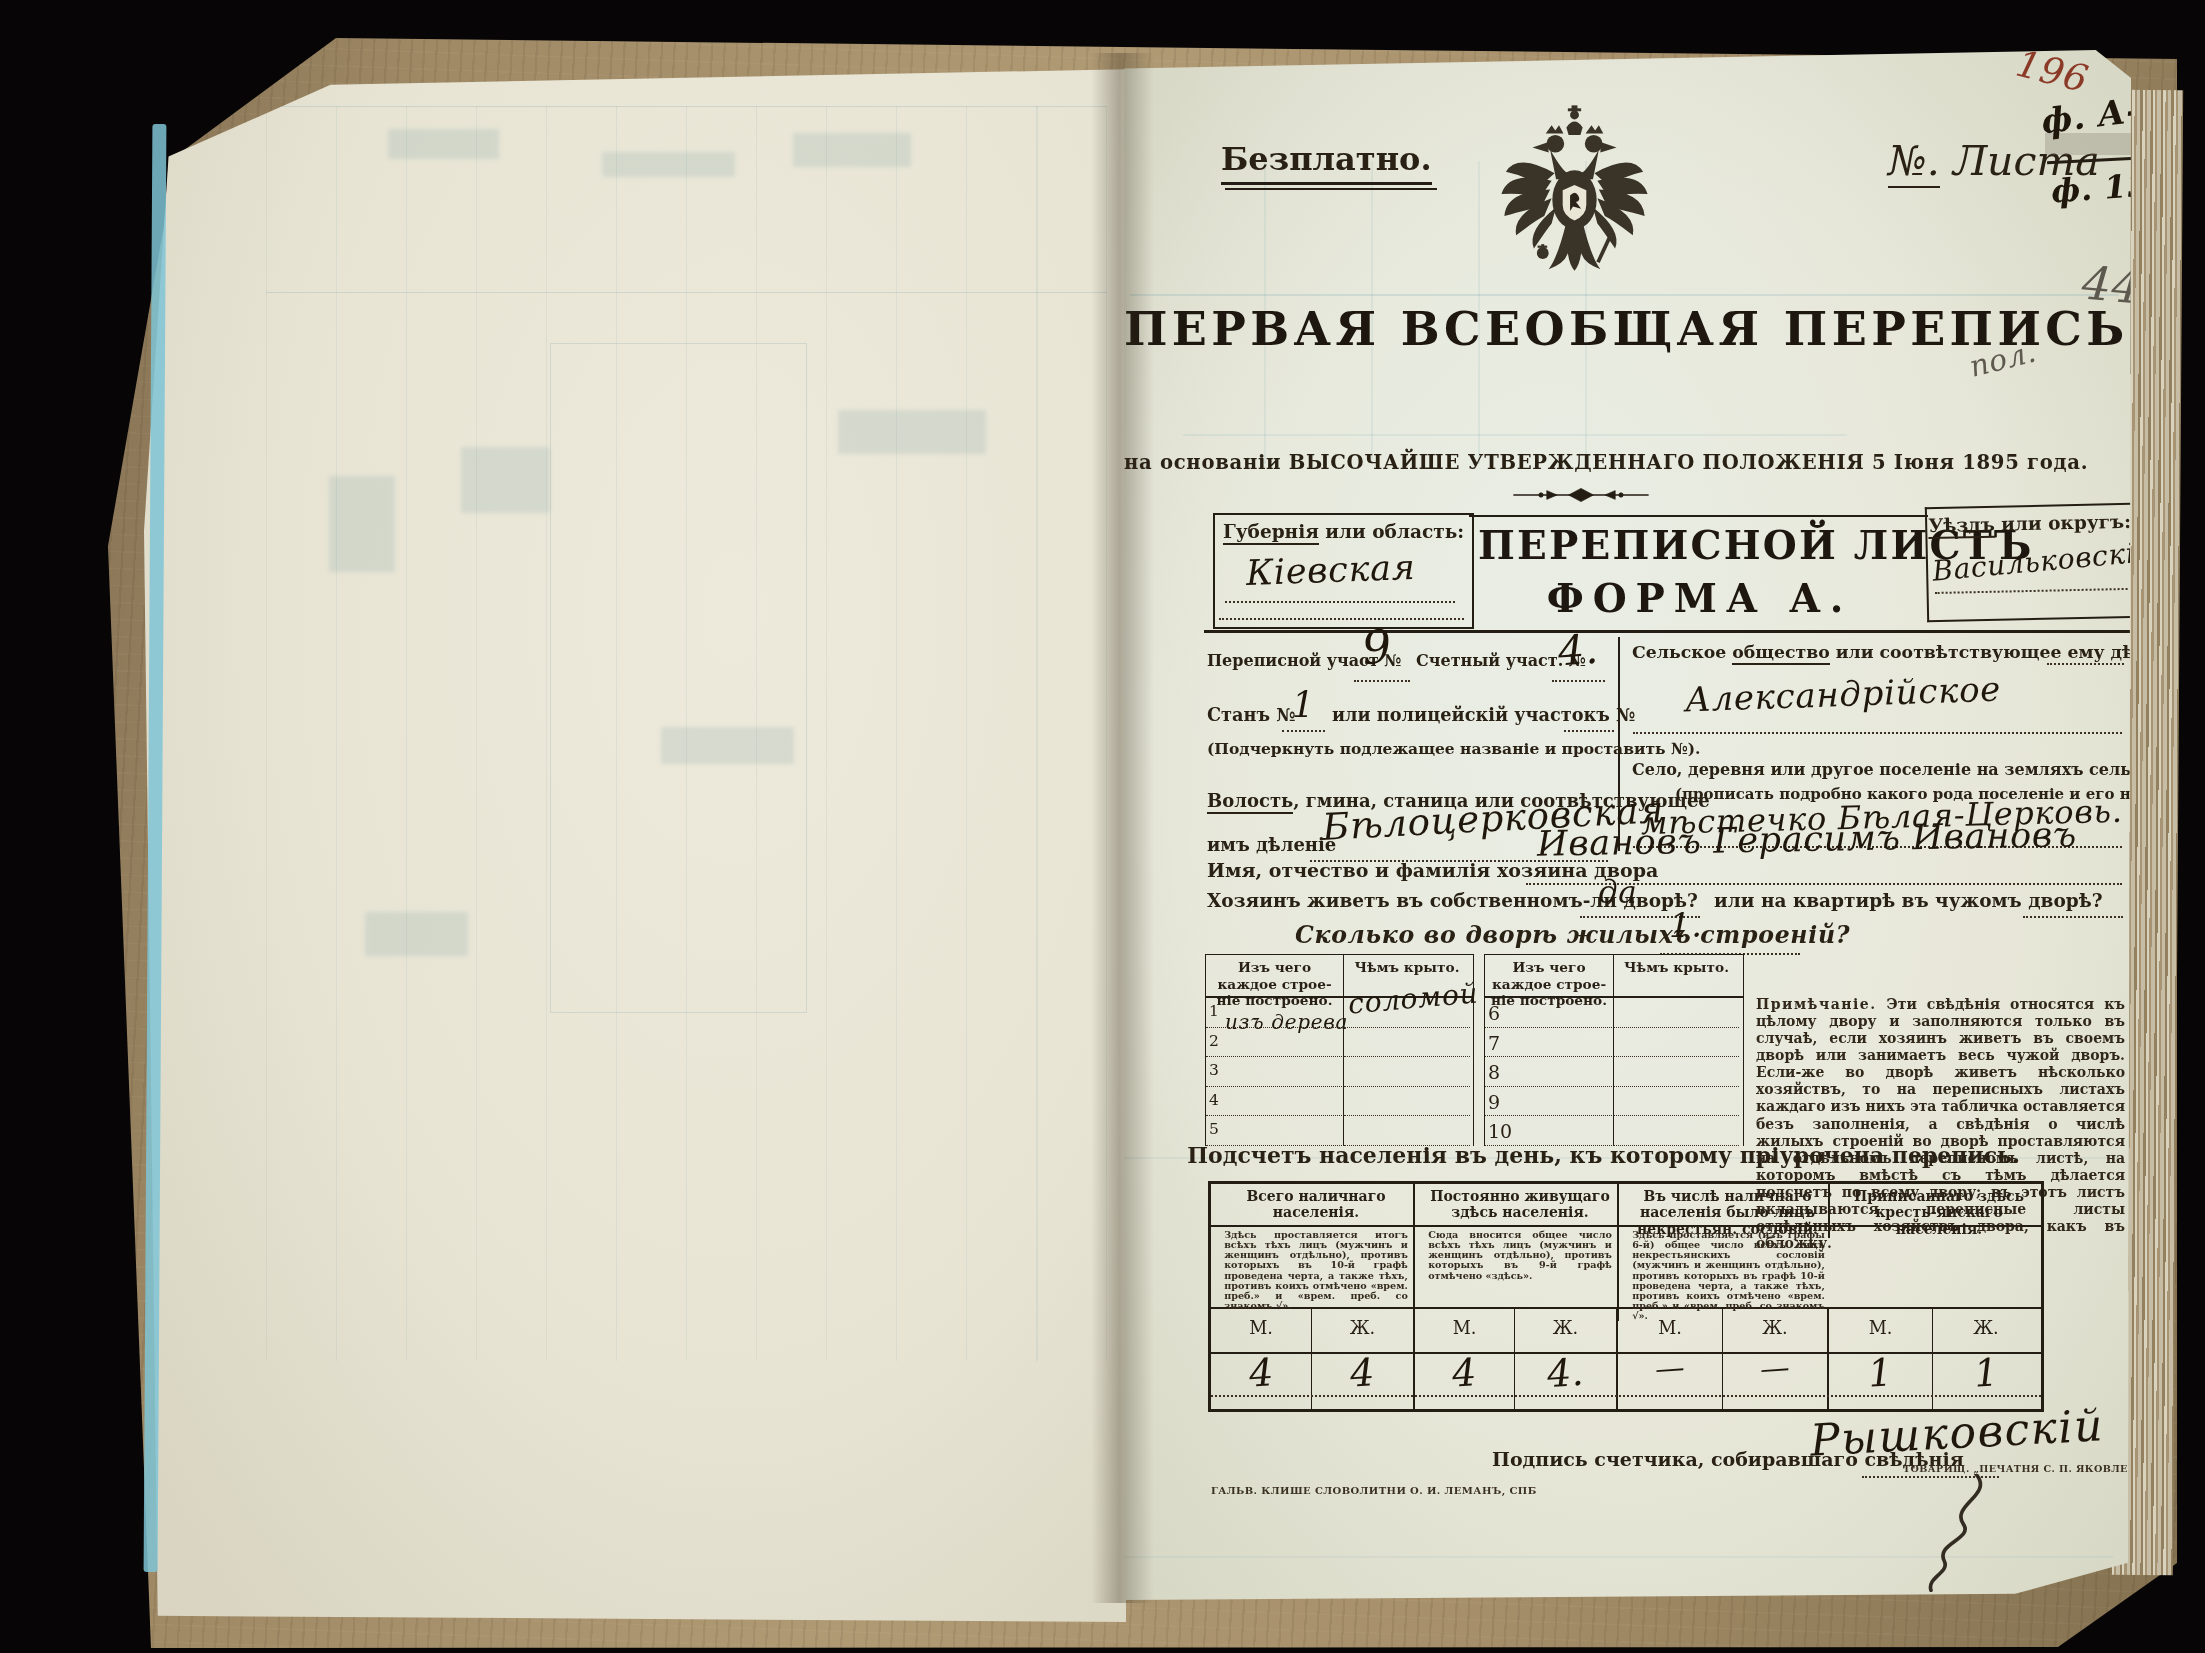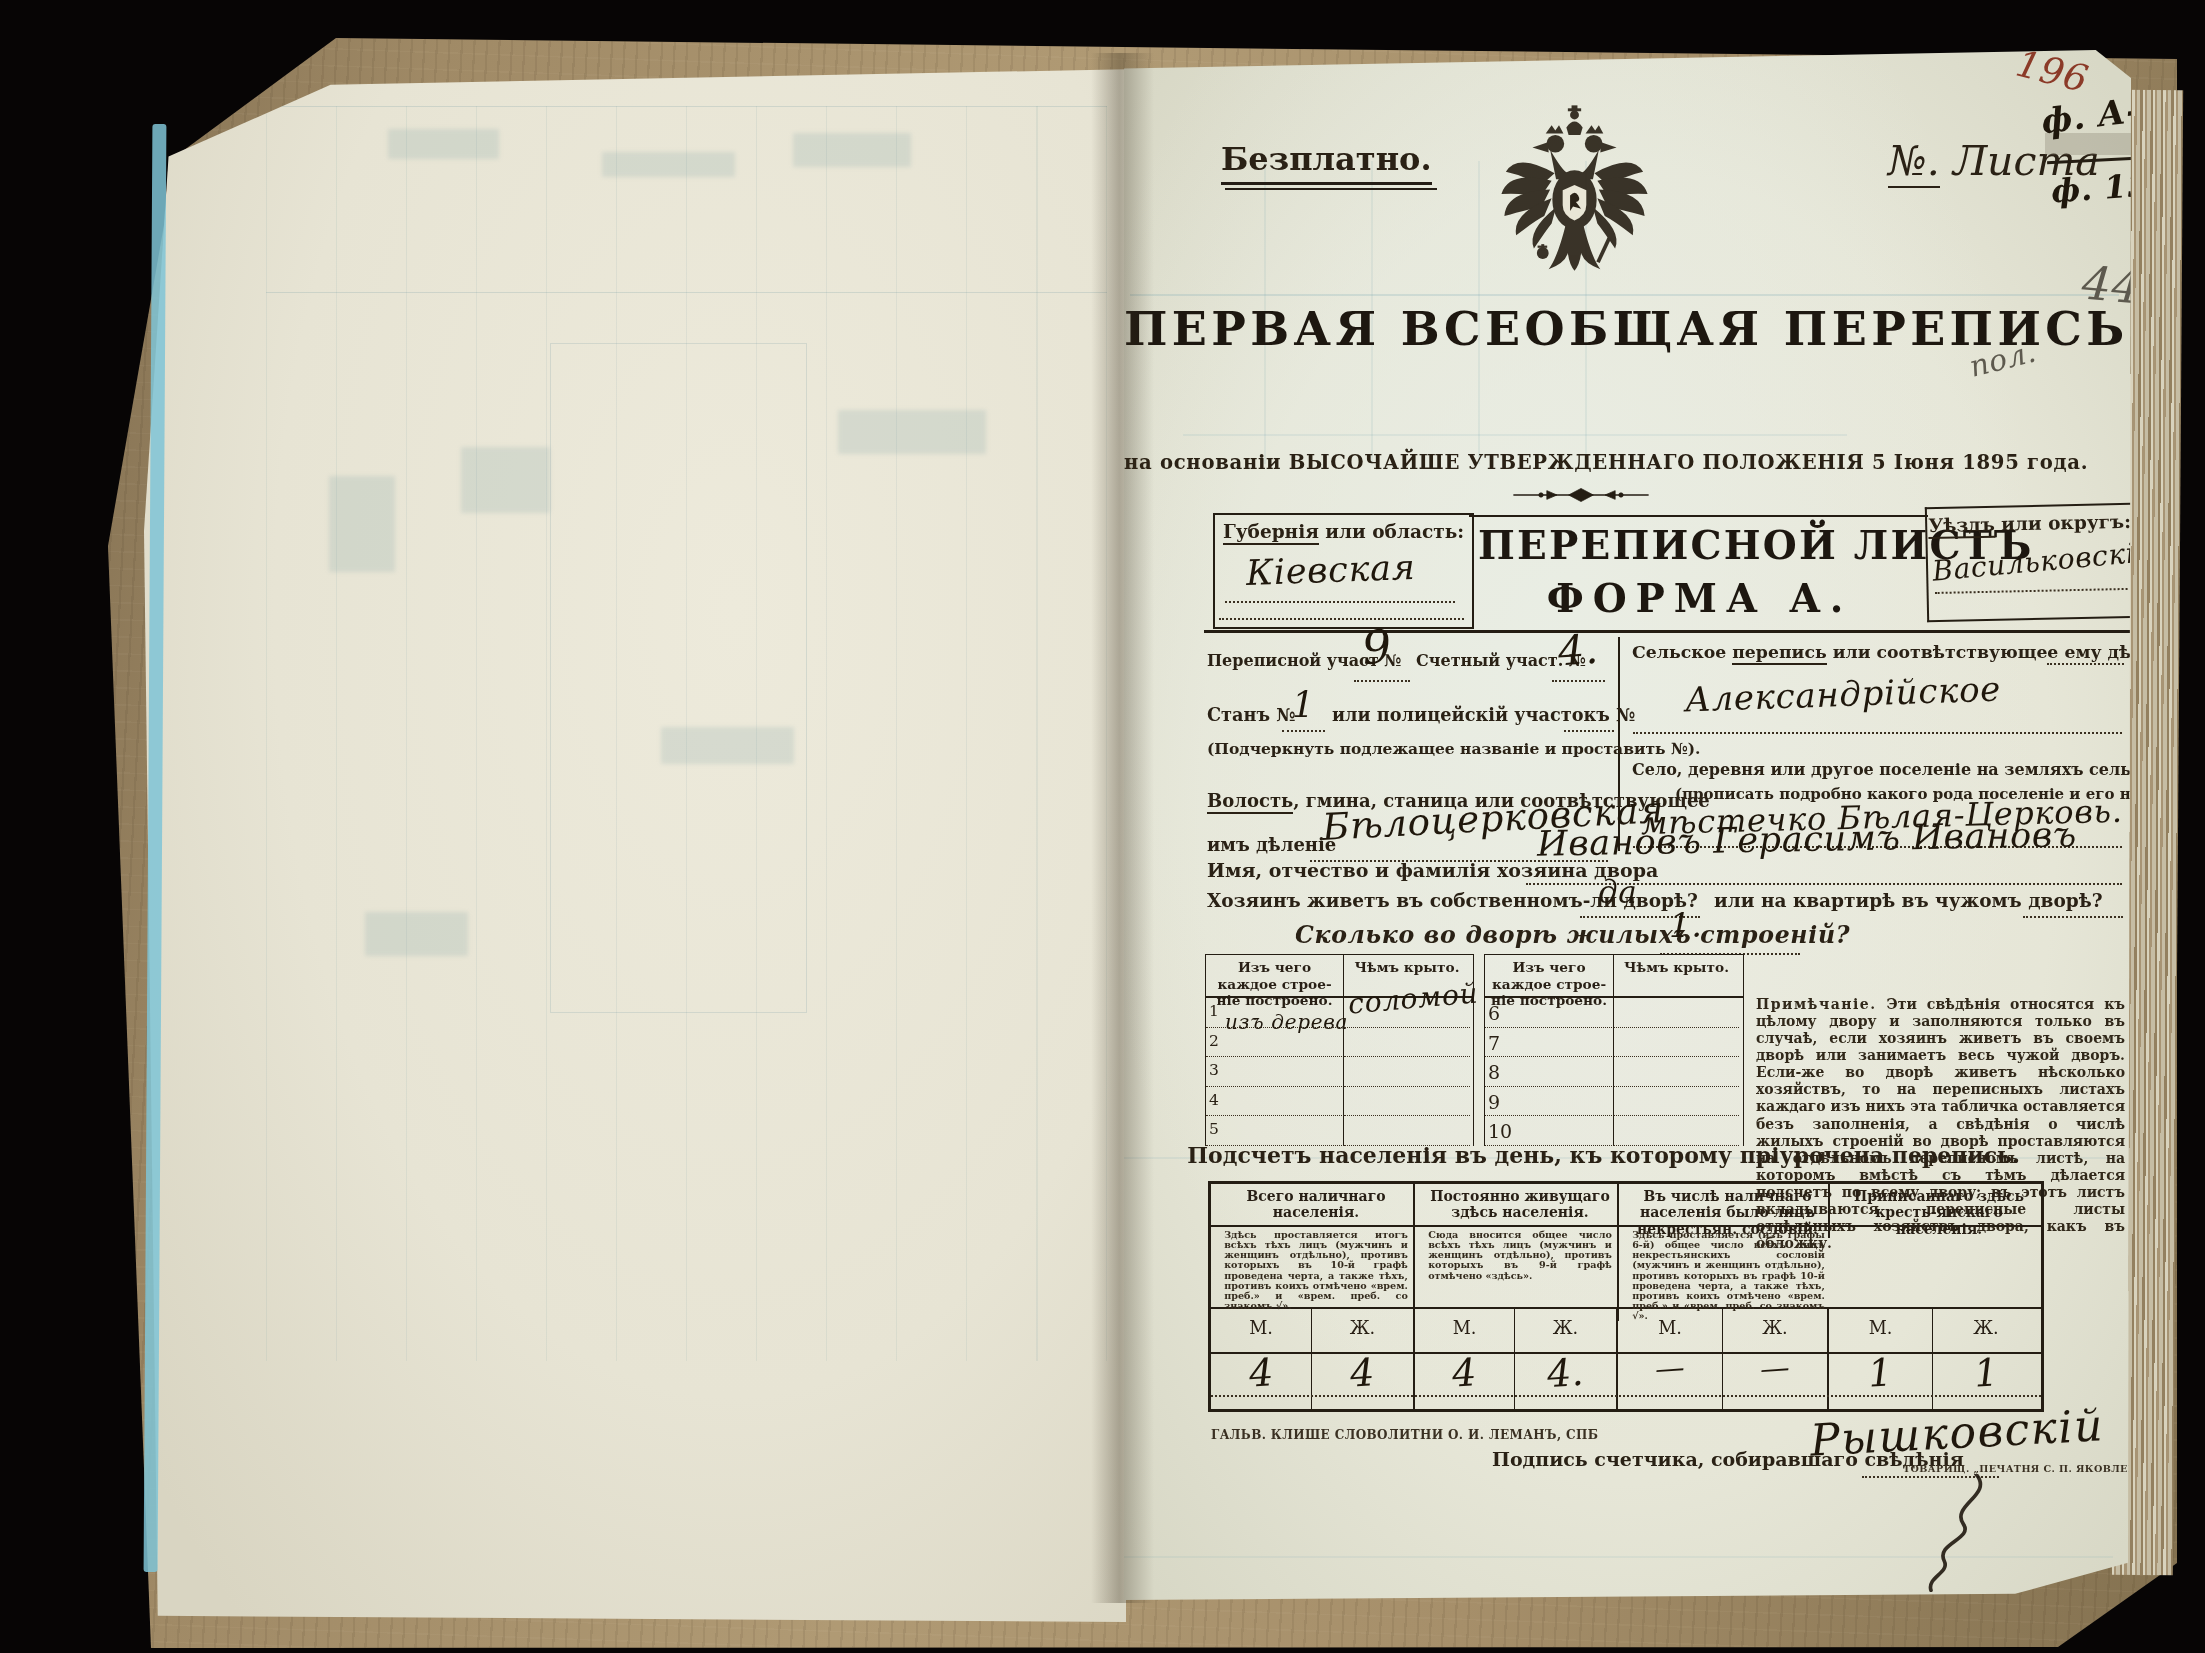--- a/index.html
+++ b/index.html
@@ -219,21 +219,21 @@
     <div class="dot" style="left:158px;top:680px;width:43px;"></div>
     <div class="p b" style="left:208px;top:654px;font-size:17.7px;">или полицейскій участокъ №</div>
     <div class="dot" style="left:440px;top:680px;width:50px;"></div>
     <div class="p b" style="left:83px;top:689px;font-size:15.5px;">(Подчеркнуть подлежащее названіе и проставить №).</div>
 
     <div class="p b" style="left:83px;top:740px;font-size:18px;text-align:right;"><span class="u">Волость</span><span>, гмина, станица или соотвѣтствующее</span></div>
     <div class="p b" style="left:83px;top:784px;font-size:18px;">имъ дѣленіе</div>
     <div class="hw" style="left:198px;top:747px;font-size:37px;transform:rotate(-3deg);">Бѣлоцерковская</div>
     <div class="dot" style="left:186px;top:810px;width:298px;"></div>
 
-    <div class="p b" style="left:508px;top:592px;font-size:17.3px;"><span>Сельское </span><span class="u">перепись</span><span> или соотвѣтствующее ему дѣленіе</span></div>
+    <div class="p b" style="left:508px;top:592px;font-size:17.3px;"><span>Сельское </span><span class="u">общество</span><span> или соотвѣтствующее ему дѣленіе</span></div>
     <div class="dot" style="left:923px;top:613px;width:77px;"></div>
     <div class="hw" style="left:561px;top:624px;font-size:34px;transform:rotate(-2deg);">Александрійское</div>
     <div class="dot" style="left:509px;top:682px;width:489px;"></div>
 
     <div class="p b" style="left:508px;top:710px;font-size:16px;">Село, деревня или другое поселеніе на земляхъ сельскаго общества</div>
     <div class="p b" style="left:551px;top:735px;font-size:15px;">(прописать подробно какого рода поселеніе и его названіе).</div>
     <div class="hw" style="left:517px;top:748px;font-size:32px;transform:rotate(-1.5deg);">мѣстечко  Бѣлая-Церковь.</div>
     <div class="dot" style="left:509px;top:796px;width:489px;"></div>
 
     <div class="p b" style="left:83px;top:809px;font-size:19px;">Имя, отчество и фамилія хозяина двора</div>
@@ -397,19 +397,19 @@
     <div class="p b" style="left:368px;top:1398px;font-size:19px;">Подпись счетчика, собиравшаго свѣдѣнія</div>
     <div class="dot" style="left:738px;top:1426px;width:137px;"></div>
     <div class="hw" style="left:686px;top:1357px;font-size:44px;transform:rotate(-3deg);letter-spacing:1.5px;">Рышковскій</div>
     <div class="flourish" style="left:782px;top:1424px;">
       <svg width="103" height="118" viewBox="0 0 140 160">
         <path d="M95 0 C120 28 60 42 78 68 C92 88 40 94 52 118 C60 134 28 140 34 158" fill="none" stroke="#201810" stroke-width="5" stroke-linecap="round" opacity="0.9"></path>
       </svg>
     </div>
 
     <div class="p b" style="left:779px;top:1413px;font-size:9.6px;letter-spacing:0.4px;color:#3a3022;">ТОВАРИЩ. „ПЕЧАТНЯ С. П. ЯКОВЛЕВА“.</div>
-    <div class="p b" style="left:87px;top:1378px;font-size:12px;letter-spacing:0.4px;color:#3a3022;">ГАЛЬВ. КЛИШЕ СЛОВОЛИТНИ О. И. ЛЕМАНЪ, СПБ</div>
+    <div class="p b" style="left:87px;top:1435px;font-size:10px;letter-spacing:0.4px;color:#3a3022;">ГАЛЬВ. КЛИШЕ СЛОВОЛИТНИ О. И. ЛЕМАНЪ, СПБ</div>
 
   </div>
 
   <div class="spine-shadow"></div>
 </div>
 
 
 </body></html>

